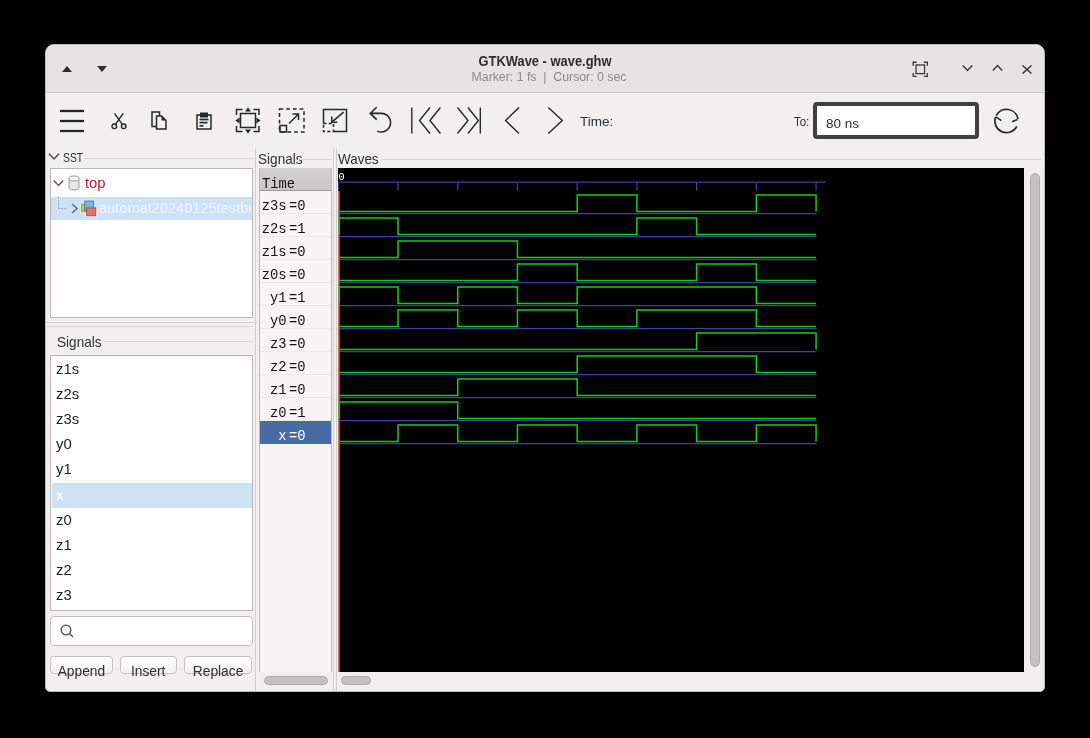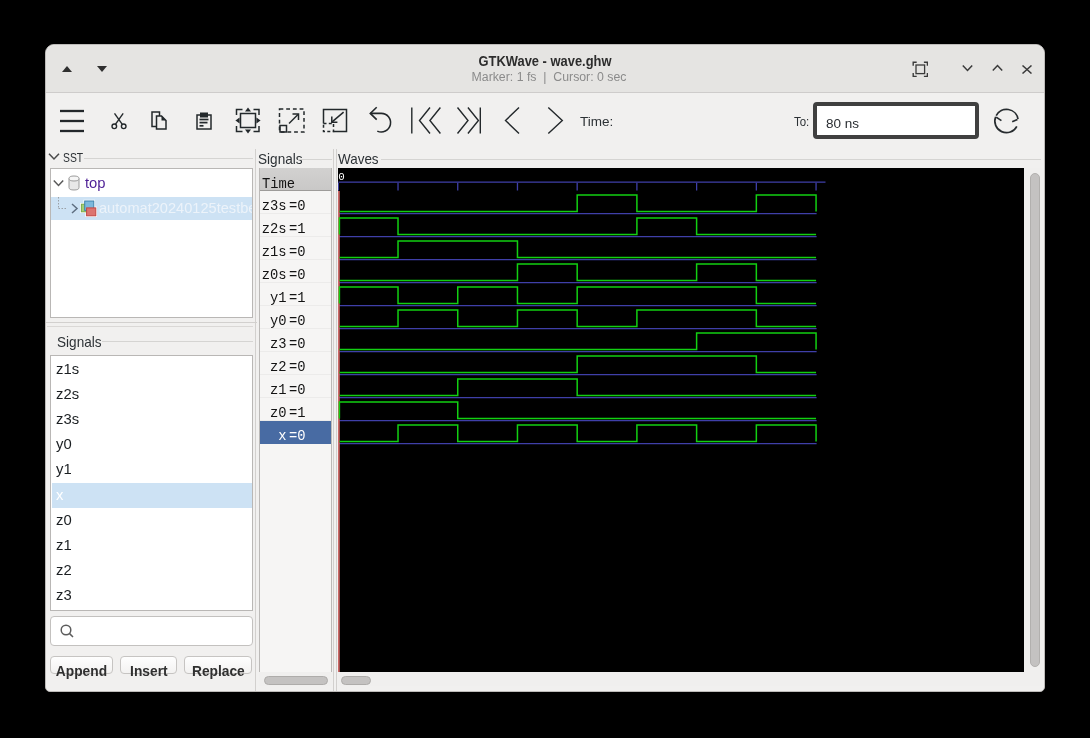--- a/index.html
+++ b/index.html
@@ -10,21 +10,21 @@
 .tri { position:absolute; width:0; height:0; }
 .lbl { position:absolute; font-size:14.3px; color:#2c3135; line-height:14px; transform:scaleX(0.95); transform-origin:0 0; white-space:nowrap; }
 .groove { position:absolute; height:1px; background:#d5d4d2; }
 .whitebox { position:absolute; background:#fff; border:1px solid #b9b7b5; }
 .sigrow { position:absolute; left:214px; width:71px; height:23px; font-family:"Liberation Mono", monospace; font-size:13.8px; color:#131313; border-bottom:1px solid #ecebea; background:#f6f5f4; }
 .sigrow.sel { background:#486ba3; color:#fff; border-bottom:none; }
 .nm { position:absolute; left:1.5px; top:8px; width:25px; text-align:right; }
 .vl { position:absolute; left:29.1px; top:8px; }
 .llrow { position:absolute; left:1px; width:201px; height:25.1px; font-size:14.8px; color:#1b1f22; line-height:25.1px; padding-left:4px; }
 .llsel { background:#cde2f4; color:#fff; }
-.btn { position:absolute; top:610.5px; height:18px; background:linear-gradient(#fefefe,#f3f2f1); border:1px solid #c6c4c2; border-radius:4px; font-size:15.3px; color:#303030; text-align:center; line-height:28px;font-weight:bold; }
+.btn { position:absolute; top:610.5px; height:18px; background:linear-gradient(#fefefe,#f3f2f1); border:1px solid #c6c4c2; border-radius:4px; font-size:15.3px; color:#303030; text-align:center; line-height:28px; }
 .btn span { display:inline-block; transform:scaleX(0.9); transform-origin:50% 50%; }
 .scrthumb { position:absolute; background:#c4c2c1; border-radius:5px; }
 .ico { stroke:#23282b; fill:none; }
 </style></head>
 <body>
 <div class="win">
 
   <div class="titlebar">
     <div class="tri" style="left:16px;top:21px;border-left:5px solid transparent;border-right:5px solid transparent;border-bottom:6.5px solid #2f2f2f;"></div>
     <div class="tri" style="left:51px;top:21px;border-left:5px solid transparent;border-right:5px solid transparent;border-top:6.5px solid #2f2f2f;"></div>
@@ -124,21 +124,21 @@
   <div class="lbl" style="left:17px;top:105.5px;font-size:12.5px;transform:scaleX(0.83);">SST</div>
   <div class="groove" style="left:38px;top:112.5px;width:169px;"></div>
   <div class="whitebox" style="left:4px;top:123px;width:203px;height:150px;"></div>
   <svg class="abs" style="left:7px;top:134px" width="11" height="8" viewBox="0 0 11 8">
       <path d="M0.8 1.5 L5.5 6.5 L10.2 1.5" fill="none" stroke="#5a5a5a" stroke-width="1.5"></path>
     </svg>
   <svg class="abs" style="left:21px;top:130px" width="14" height="16" viewBox="0 0 14 16">
     <path d="M2 3.5 V12.5 A5 2.5 0 0 0 12 12.5 V3.5" fill="#e8e8e8" stroke="#9a9a9a" stroke-width="1"></path>
     <ellipse cx="7" cy="3.5" rx="5" ry="2.5" fill="#f6f6f6" stroke="#9a9a9a" stroke-width="1"></ellipse>
   </svg>
-  <div class="abs" style="left:39px;top:130px;font-size:14.8px;color:#4c1d95;line-height:17px;">top</div>
+  <div class="abs" style="left:39px;top:130px;font-size:14.8px;color:#b91c1c;line-height:17px;">top</div>
   <div class="abs" style="left:5px;top:151.5px;width:201px;height:23px;background:#cde2f4;overflow:hidden;">
     <svg class="abs" style="left:0;top:0" width="201" height="23">
       <line x1="7.5" y1="0" x2="7.5" y2="11.5" stroke="#9aa0a6" stroke-width="1" stroke-dasharray="1.5 1.5"></line>
       <line x1="7.5" y1="11.5" x2="15" y2="11.5" stroke="#9aa0a6" stroke-width="1" stroke-dasharray="1.5 1.5"></line>
       <path d="M21 7 L26 11.5 L21 16" fill="none" stroke="#5e6e80" stroke-width="1.5"></path>
       <g stroke-width="1">
         <rect x="30.4" y="7.2" width="6" height="7.6" fill="#fff" stroke="#fff" stroke-width="2.4"></rect>
         <rect x="33.7" y="4" width="9.1" height="9.4" fill="#fff" stroke="#fff" stroke-width="2.4"></rect>
         <rect x="35.6" y="10.9" width="9.2" height="7.9" fill="#fff" stroke="#fff" stroke-width="2.4"></rect>
         <rect x="30.4" y="7.2" width="6" height="7.6" fill="#a5cf74" stroke="#7dab48"></rect>

